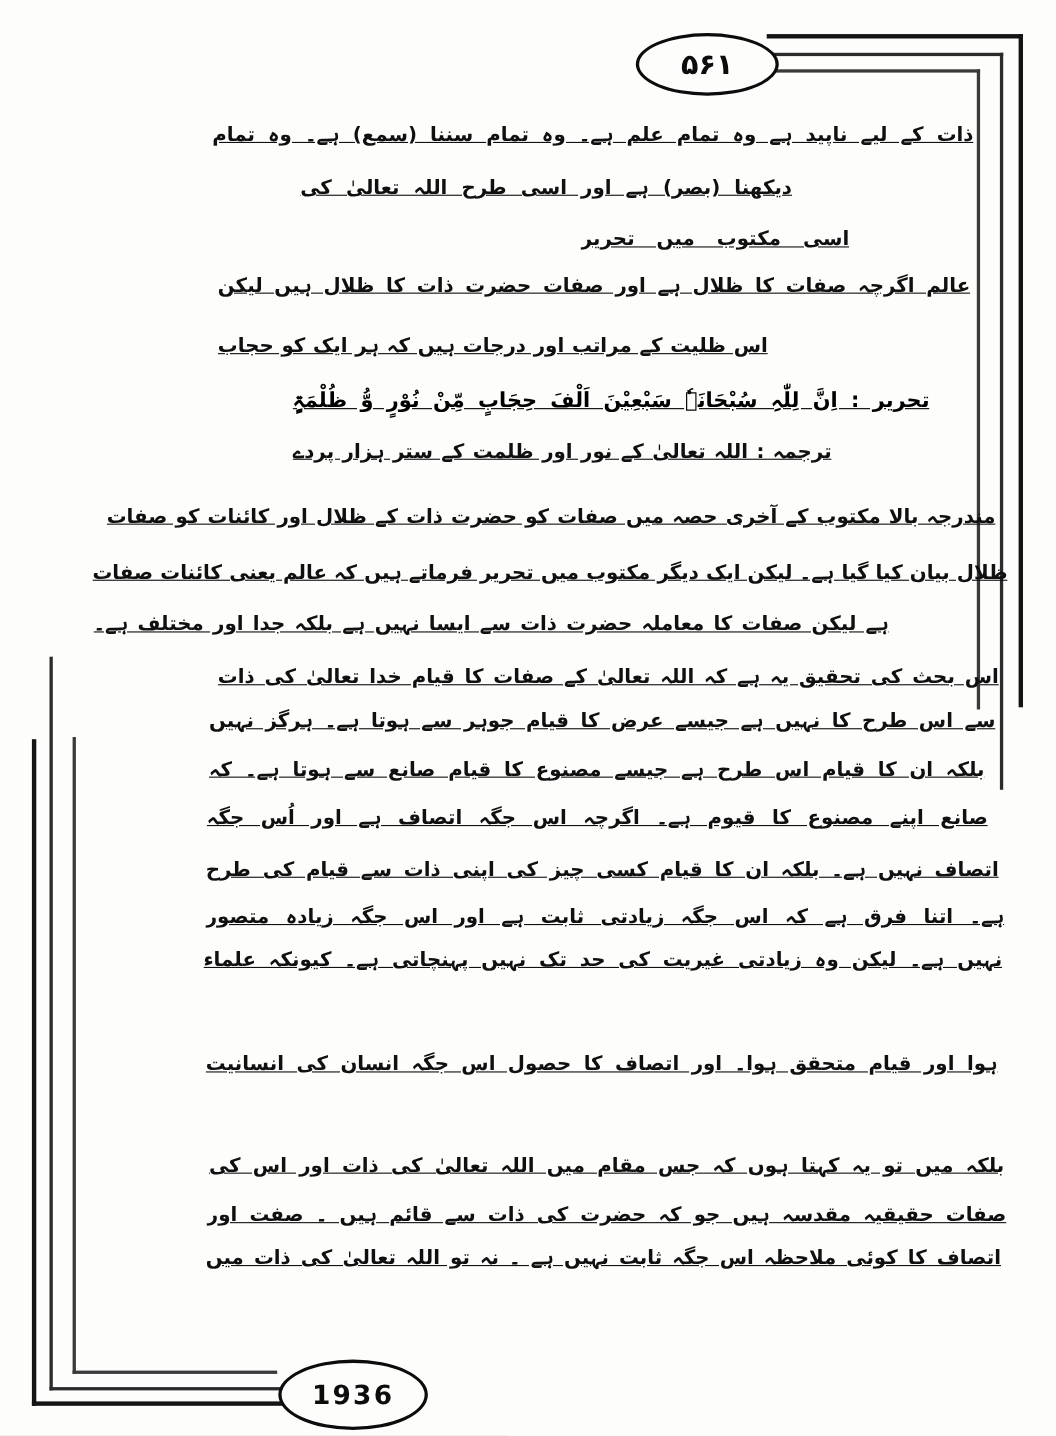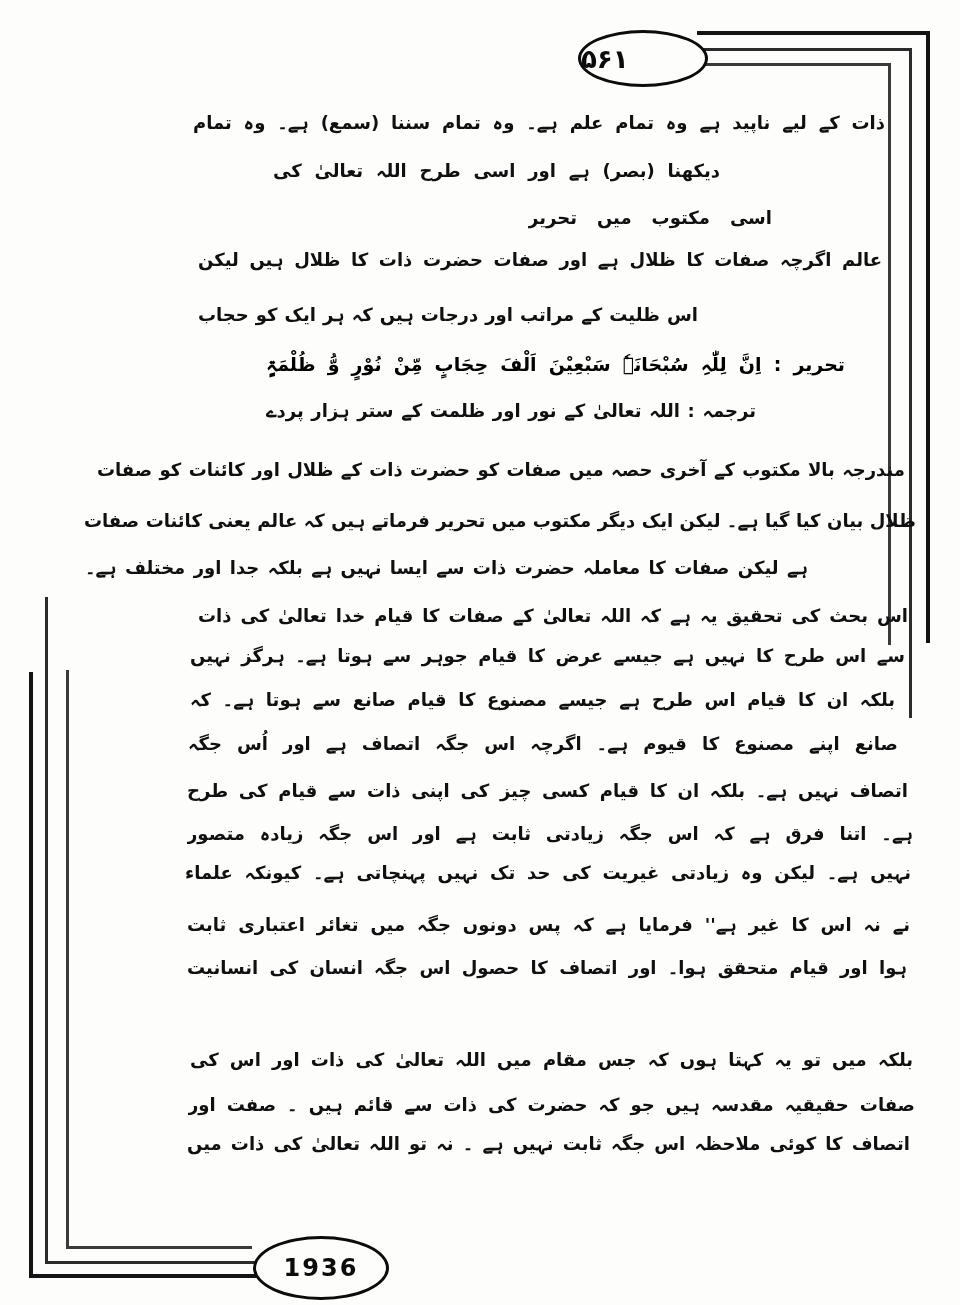--- a/index.html
+++ b/index.html
@@ -20,20 +20,21 @@
     text-align:justify;
     text-align-last:justify;
     white-space:normal;
     font-size:18px;
     font-weight:600;
     line-height:40px;
     height:40px;
     overflow:hidden;
     letter-spacing:0;
     color:#101010;
+    text-decoration:underline;
   }
   .ln.hadith{
     font-weight:700;
     font-size:19px;
     color:#000;
   }
   
   .bl{position:absolute;background:#141414;}
   .bl.g1{background:#2b2b2b;}
   .bl.g2{background:#3a3a3a;}
@@ -42,21 +43,21 @@
     position:absolute;
     background:#fdfdfc;
     border:3px solid #0c0c0c;
     border-radius:50%;
     display:flex;align-items:center;justify-content:center;
     z-index:5;
     direction:rtl;
     font-weight:700;
     color:#0c0c0c;
   }
-  .oval.top{left:578px;top:30px;width:124px;height:51px;font-size:26px;letter-spacing:3px;justify-content:flex-end;}
+  .oval.top{left:578px;top:30px;width:124px;height:51px;font-size:26px;letter-spacing:3px;}
   .oval.bottom{left:253px;top:1236px;width:130px;height:58px;font-size:24px;letter-spacing:2px;}
 </style>
 </head>
 <body>
 
 <div class="page">
 
   <div class="bl" style="top:31px;left:697px;width:233px;height:4px;"></div>
   <div class="bl" style="top:31px;left:926px;width:4px;height:612px;"></div>
   <div class="bl g1" style="top:48px;left:700px;width:212px;height:3px;"></div>
@@ -88,19 +89,18 @@
   <div class="ln" dir="rtl" style="top:450px;left:97px;right:55px;">مندرجہ بالا مکتوب کے آخری حصہ میں صفات کو حضرت ذات کے ظلال اور کائنات کو صفات کے</div>
   <div class="ln" dir="rtl" style="top:501px;left:84px;right:44px;">ظلال بیان کیا گیا ہے۔ لیکن ایک دیگر مکتوب میں تحریر فرماتے ہیں کہ عالم یعنی کائنات صفات کا ظلال</div>
   <div class="ln" dir="rtl" style="top:548px;left:85px;right:152px;">ہے لیکن صفات کا معاملہ حضرت ذات سے ایسا نہیں ہے بلکہ جدا اور مختلف ہے۔ فرماتے ہیں :</div>
   <div class="ln" dir="rtl" style="top:596px;left:198px;right:52px;">اس بحث کی تحقیق یہ ہے کہ اللہ تعالیٰ کے صفات کا قیام خدا تعالیٰ کی ذات</div>
   <div class="ln" dir="rtl" style="top:636px;left:190px;right:55px;">سے اس طرح کا نہیں ہے جیسے عرض کا قیام جوہر سے ہوتا ہے۔ ہرگز نہیں</div>
   <div class="ln" dir="rtl" style="top:680px;left:190px;right:65px;">بلکہ ان کا قیام اس طرح ہے جیسے مصنوع کا قیام صانع سے ہوتا ہے۔ کہ</div>
   <div class="ln" dir="rtl" style="top:724px;left:188px;right:62px;">صانع اپنے مصنوع کا قیوم ہے۔ اگرچہ اس جگہ اتصاف ہے اور اُس جگہ</div>
   <div class="ln" dir="rtl" style="top:814px;left:187px;right:47px;">ہے۔ اتنا فرق ہے کہ اس جگہ زیادتی ثابت ہے اور اس جگہ زیادہ متصور</div>
   <div class="ln" dir="rtl" style="top:771px;left:187px;right:52px;">اتصاف نہیں ہے۔ بلکہ ان کا قیام کسی چیز کی اپنی ذات سے قیام کی طرح</div>
   <div class="ln" dir="rtl" style="top:853px;left:185px;right:49px;">نہیں ہے۔ لیکن وہ زیادتی غیریت کی حد تک نہیں پہنچاتی ہے۔ کیونکہ علماء</div>
-  <div class="ln" dir="rtl" style="top:905px;left:187px;right:50px;">نے نہ اس کا غیر ہے'' فرمایا ہے کہ پس دونوں جگہ میں تغائر اعتباری ثابت</div>
   <div class="ln" dir="rtl" style="top:948px;left:187px;right:53px;">ہوا اور قیام متحقق ہوا۔ اور اتصاف کا حصول اس جگہ انسان کی انسانیت</div>
   <div class="ln" dir="rtl" style="top:1040px;left:190px;right:47px;">بلکہ میں تو یہ کہتا ہوں کہ جس مقام میں اللہ تعالیٰ کی ذات اور اس کی</div>
   <div class="ln" dir="rtl" style="top:1085px;left:188px;right:45px;">صفات حقیقیہ مقدسہ ہیں جو کہ حضرت کی ذات سے قائم ہیں ۔ صفت اور</div>
   <div class="ln" dir="rtl" style="top:1124px;left:187px;right:50px;">اتصاف کا کوئی ملاحظہ اس جگہ ثابت نہیں ہے ۔ نہ تو اللہ تعالیٰ کی ذات میں</div>
 
 </div>
 
 </body></html>

